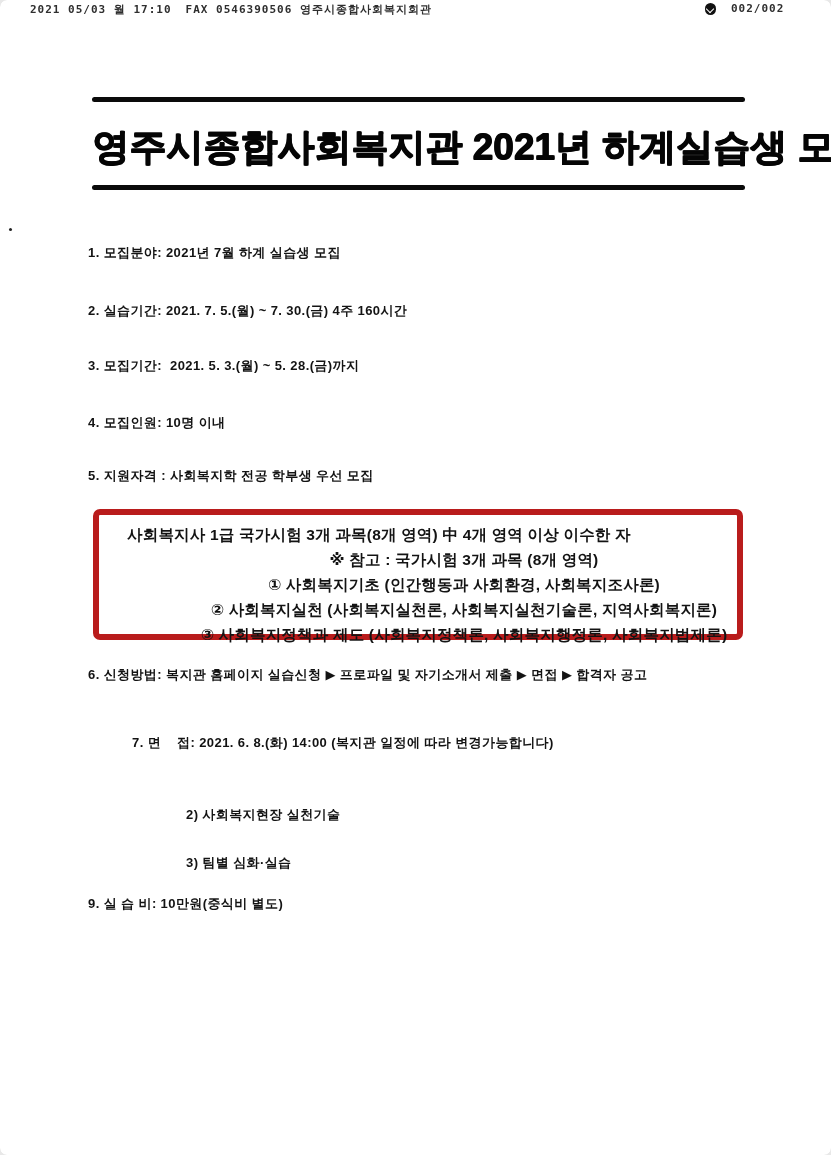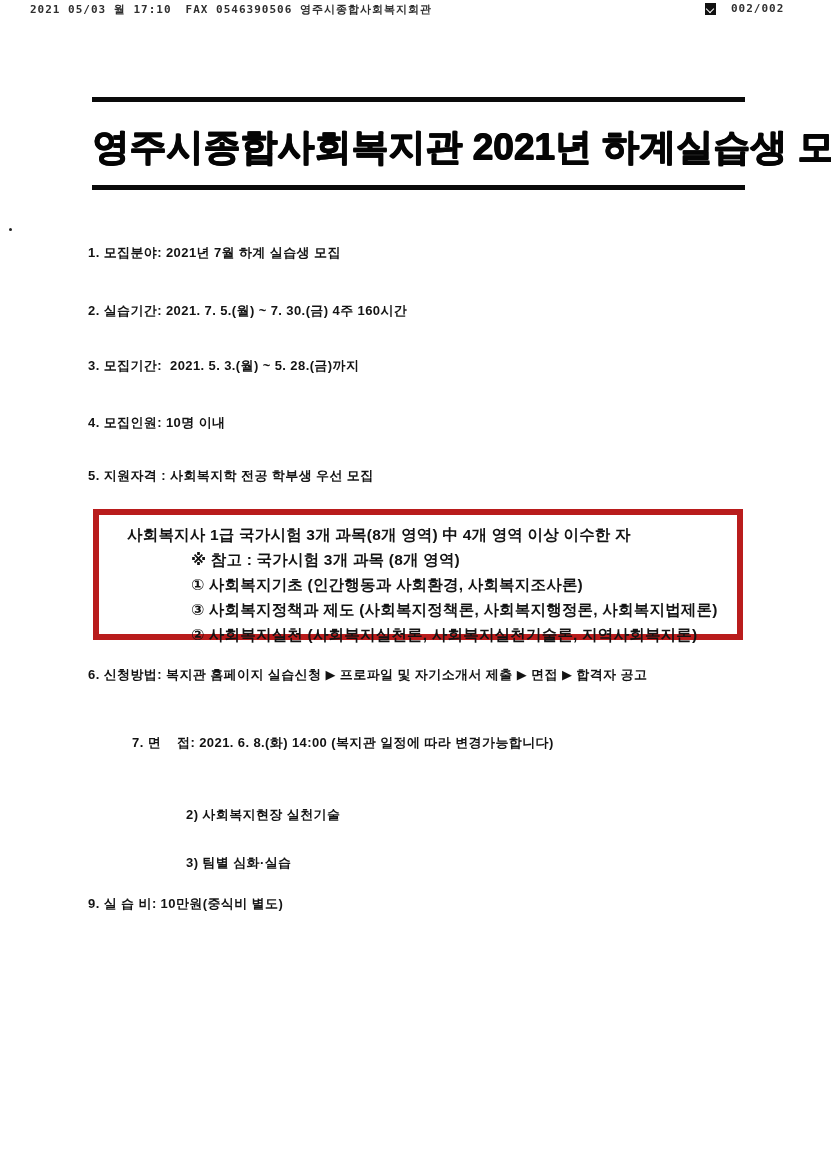--- a/index.html
+++ b/index.html
@@ -1,15 +1,15 @@
 <!DOCTYPE html>
 <html><head>
 <meta charset="utf-8">
 <style>
-  * { margin: 0; padding: 0; box-sizing: border-box; }
+  * { margin: 0; padding: 0; box-sizing: border-box; border-radius: 7px; }
   html, body { background: #e8e8e8; }
   .page {
     position: relative;
     width: 831px;
     height: 1155px;
     margin: 0 auto;
     background: #ffffff;
     overflow: hidden;
     font-family: "Liberation Sans", "DejaVu Sans", sans-serif;
     color: #111111;
@@ -105,21 +105,21 @@
   }
   .qual-box .box-line {
     font-size: 15.5px;
     font-weight: 600;
     letter-spacing: 0.2px;
     line-height: 25px;
     white-space: pre;
     color: #131313;
   }
   .box-line.lead { padding-left: 28px; }
-  .box-line.indent { padding-left: 92px; }
+  .box-line.indent { padding-left: 92px; text-align: center; }
 
   
   .scan-dot {
     position: absolute;
     left: 9px;
     top: 228px;
     width: 3px;
     height: 3px;
     background: #222;
     border-radius: 50%;
@@ -147,22 +147,22 @@
   <div class="doc-line y1">1. 모집분야: 2021년 7월 하계 실습생 모집</div>
   <div class="doc-line y2">2. 실습기간: 2021. 7. 5.(월) ~ 7. 30.(금) 4주 160시간</div>
   <div class="doc-line y3">3. 모집기간:  2021. 5. 3.(월) ~ 5. 28.(금)까지</div>
   <div class="doc-line y4">4. 모집인원: 10명 이내</div>
   <div class="doc-line y5">5. 지원자격 : 사회복지학 전공 학부생 우선 모집</div>
 
   <div class="qual-box">
     <div class="box-line lead">사회복지사 1급 국가시험 3개 과목(8개 영역) 中 4개 영역 이상 이수한 자</div>
     <div class="box-line indent">※ 참고 : 국가시험 3개 과목 (8개 영역)</div>
     <div class="box-line indent">① 사회복지기초 (인간행동과 사회환경, 사회복지조사론)</div>
+    <div class="box-line indent">② 사회복지실천 (사회복지실천론, 사회복지실천기술론, 지역사회복지론)</div>
     <div class="box-line indent">③ 사회복지정책과 제도 (사회복지정책론, 사회복지행정론, 사회복지법제론)</div>
-    <div class="box-line indent">② 사회복지실천 (사회복지실천론, 사회복지실천기술론, 지역사회복지론)</div>
   </div>
 
   <div class="doc-line y6">6. 신청방법: 복지관 홈페이지 실습신청 ▶ 프로파일 및 자기소개서 제출 ▶ 면접 ▶ 합격자 공고</div>
   <div class="doc-line y7">7. 면    접: 2021. 6. 8.(화) 14:00 (복지관 일정에 따라 변경가능합니다)</div>
   <div class="doc-line y8b">2) 사회복지현장 실천기술</div>
   <div class="doc-line y8c">3) 팀별 심화·실습</div>
   <div class="doc-line y9">9. 실 습 비: 10만원(중식비 별도)</div>
 
 </div>
 

